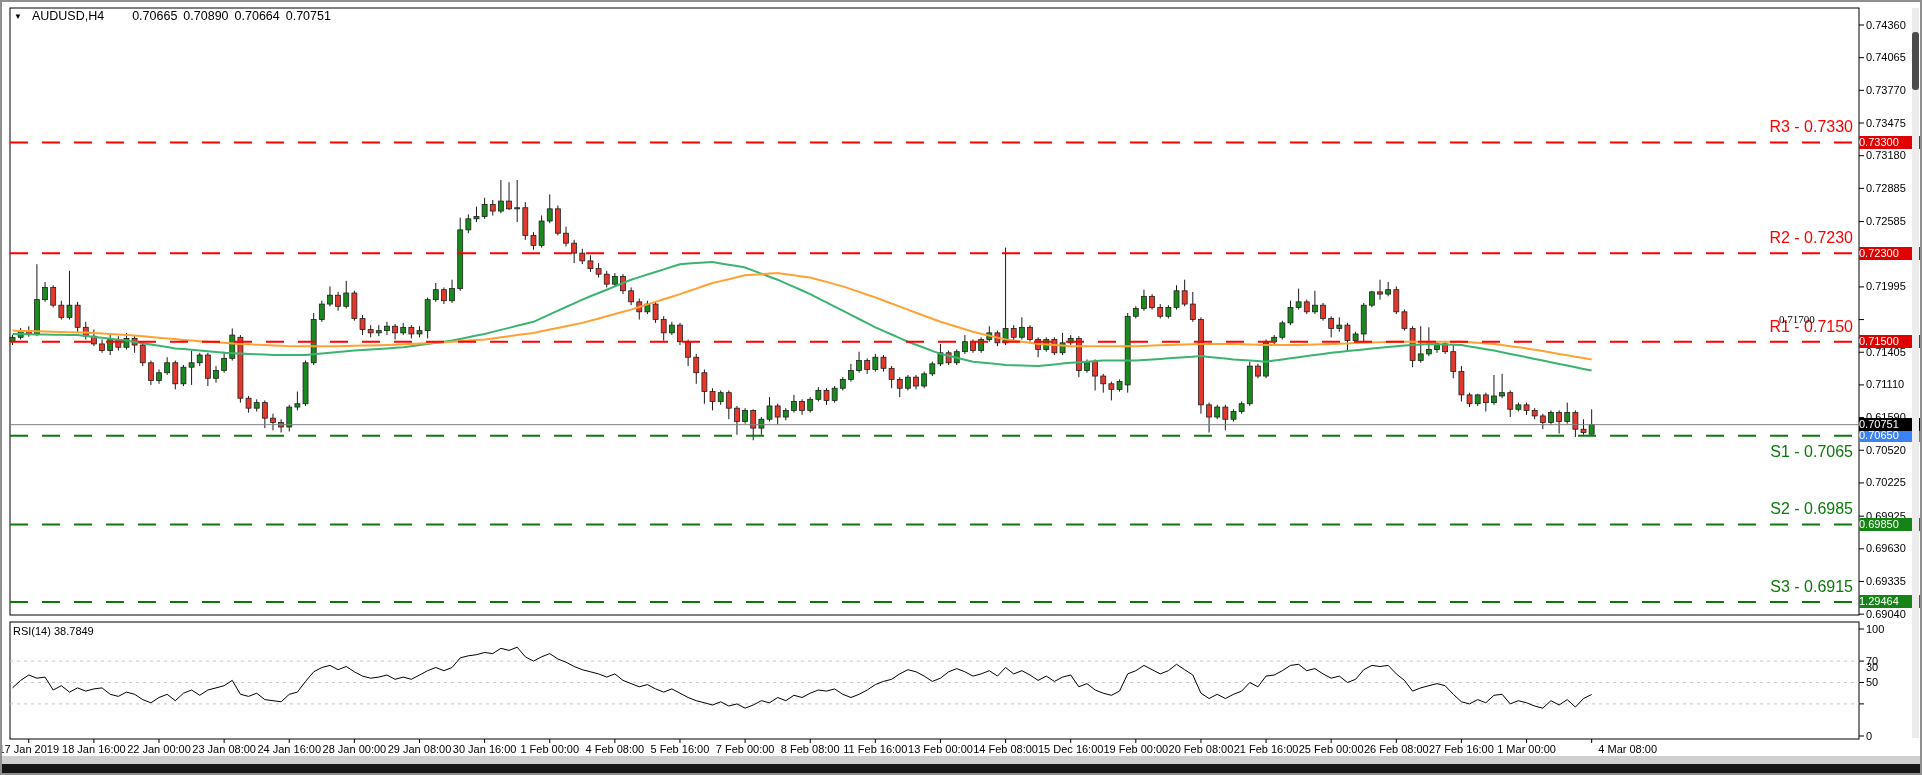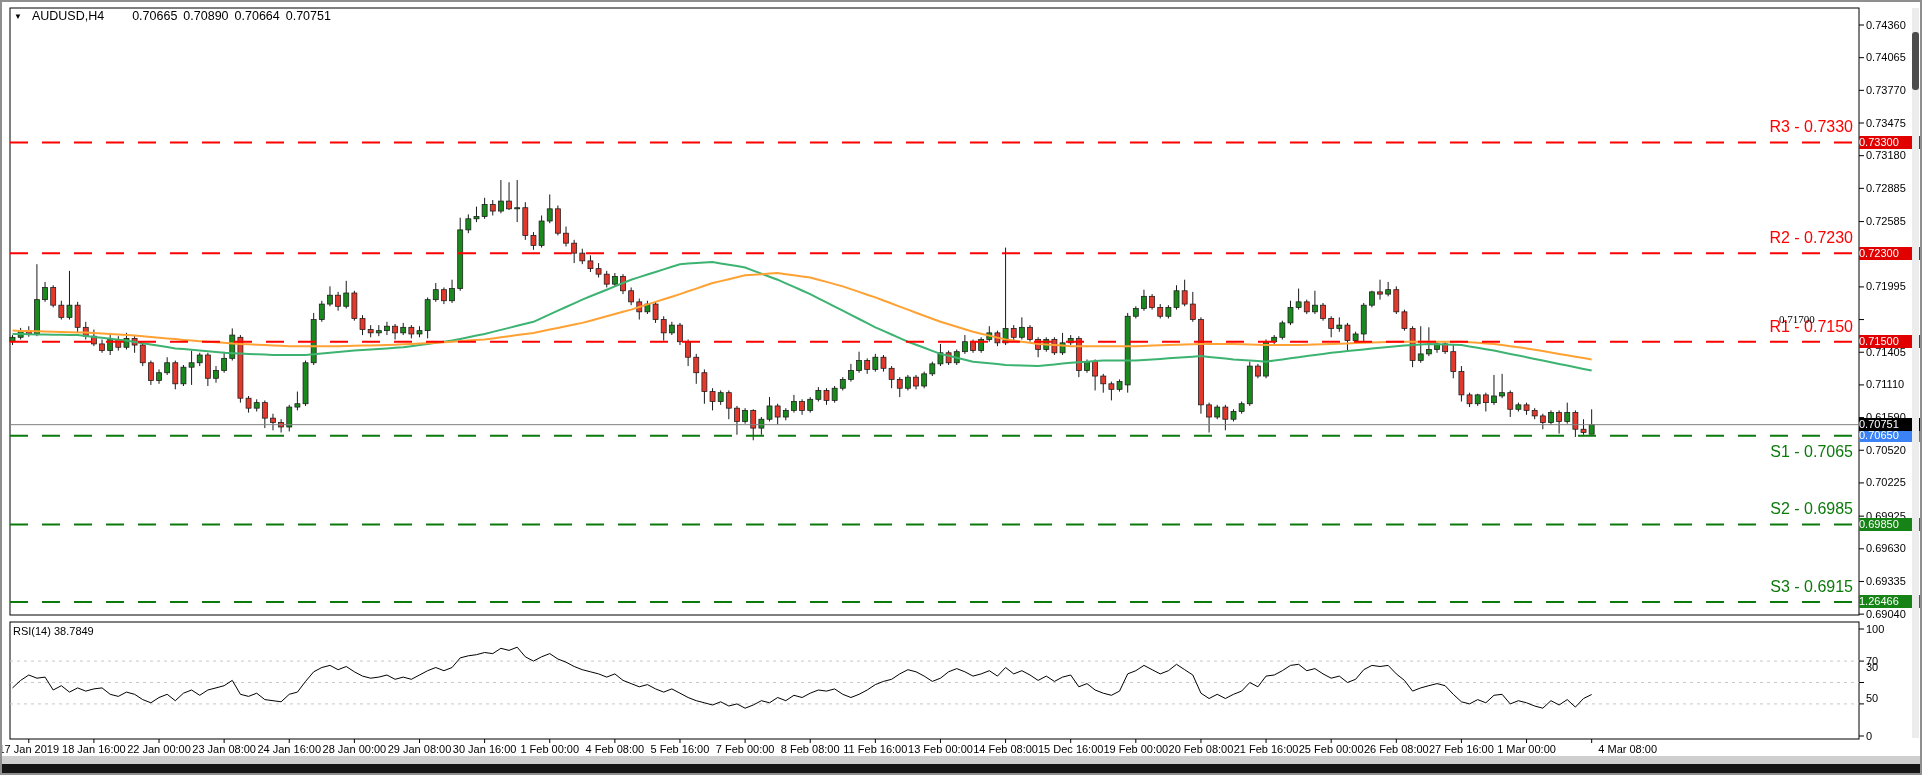--- a/index.html
+++ b/index.html
@@ -519,27 +519,27 @@
       <div class="axis-lbl" style="left: 1864px; top: 474.418px;">0.70225</div>
       <div class="axis-lbl" style="left: 1864px; top: 507.641px;">0.69925</div>
       <div class="axis-lbl" style="left: 1864px; top: 540.31px;">0.69630</div>
       <div class="axis-lbl" style="left: 1864px; top: 572.978px;">0.69335</div>
       <div class="axis-lbl" style="left: 1864px; top: 605.647px;">0.69040</div>
       <div class="badge" style="top: 133.886px; background: rgb(224, 0, 0);">0.73300</div>
       <div class="badge" style="top: 244.628px; background: rgb(224, 0, 0);">0.72300</div>
       <div class="badge" style="top: 333.222px; background: rgb(224, 0, 0);">0.71500</div>
       <div class="badge" style="top: 427.353px; background: #3b82f6;">0.70650</div>
       <div class="badge" style="top: 515.946px; background: rgb(22, 131, 22);">0.69850</div>
-      <div class="badge" style="top: 593.466px; background: rgb(22, 131, 22);">1.26466</div>
+      <div class="badge" style="top: 593.466px; background: rgb(22, 131, 22);">1.29464</div>
       <div class="badge" style="top: 416.168px; background: rgb(0, 0, 0);">0.70751</div>
     </div>
   <div id="rsiAxis">
       <div class="axis-lbl" style="left: 1864px; top: 620.5px;">100</div>
       <div class="axis-lbl" style="left: 1864px; top: 652.6px;">70</div>
-      <div class="axis-lbl" style="left: 1864px; top: 674px; margin-top: 16px;">50</div>
+      <div class="axis-lbl" style="left: 1864px; top: 674px;">50</div>
       <div class="axis-lbl" style="left: 1864px; top: 659px;">30</div>
       <div class="axis-lbl" style="left: 1864px; top: 727.5px;">0</div>
     </div>
   <div id="timeAxis">
       <div class="time-lbl" style="left: 26.78px;">17 Jan 2019</div>
       <div class="time-lbl" style="left: 91.9px;">18 Jan 16:00</div>
       <div class="time-lbl" style="left: 157.02px;">22 Jan 00:00</div>
       <div class="time-lbl" style="left: 222.14px;">23 Jan 08:00</div>
       <div class="time-lbl" style="left: 287.26px;">24 Jan 16:00</div>
       <div class="time-lbl" style="left: 352.38px;">28 Jan 00:00</div>

